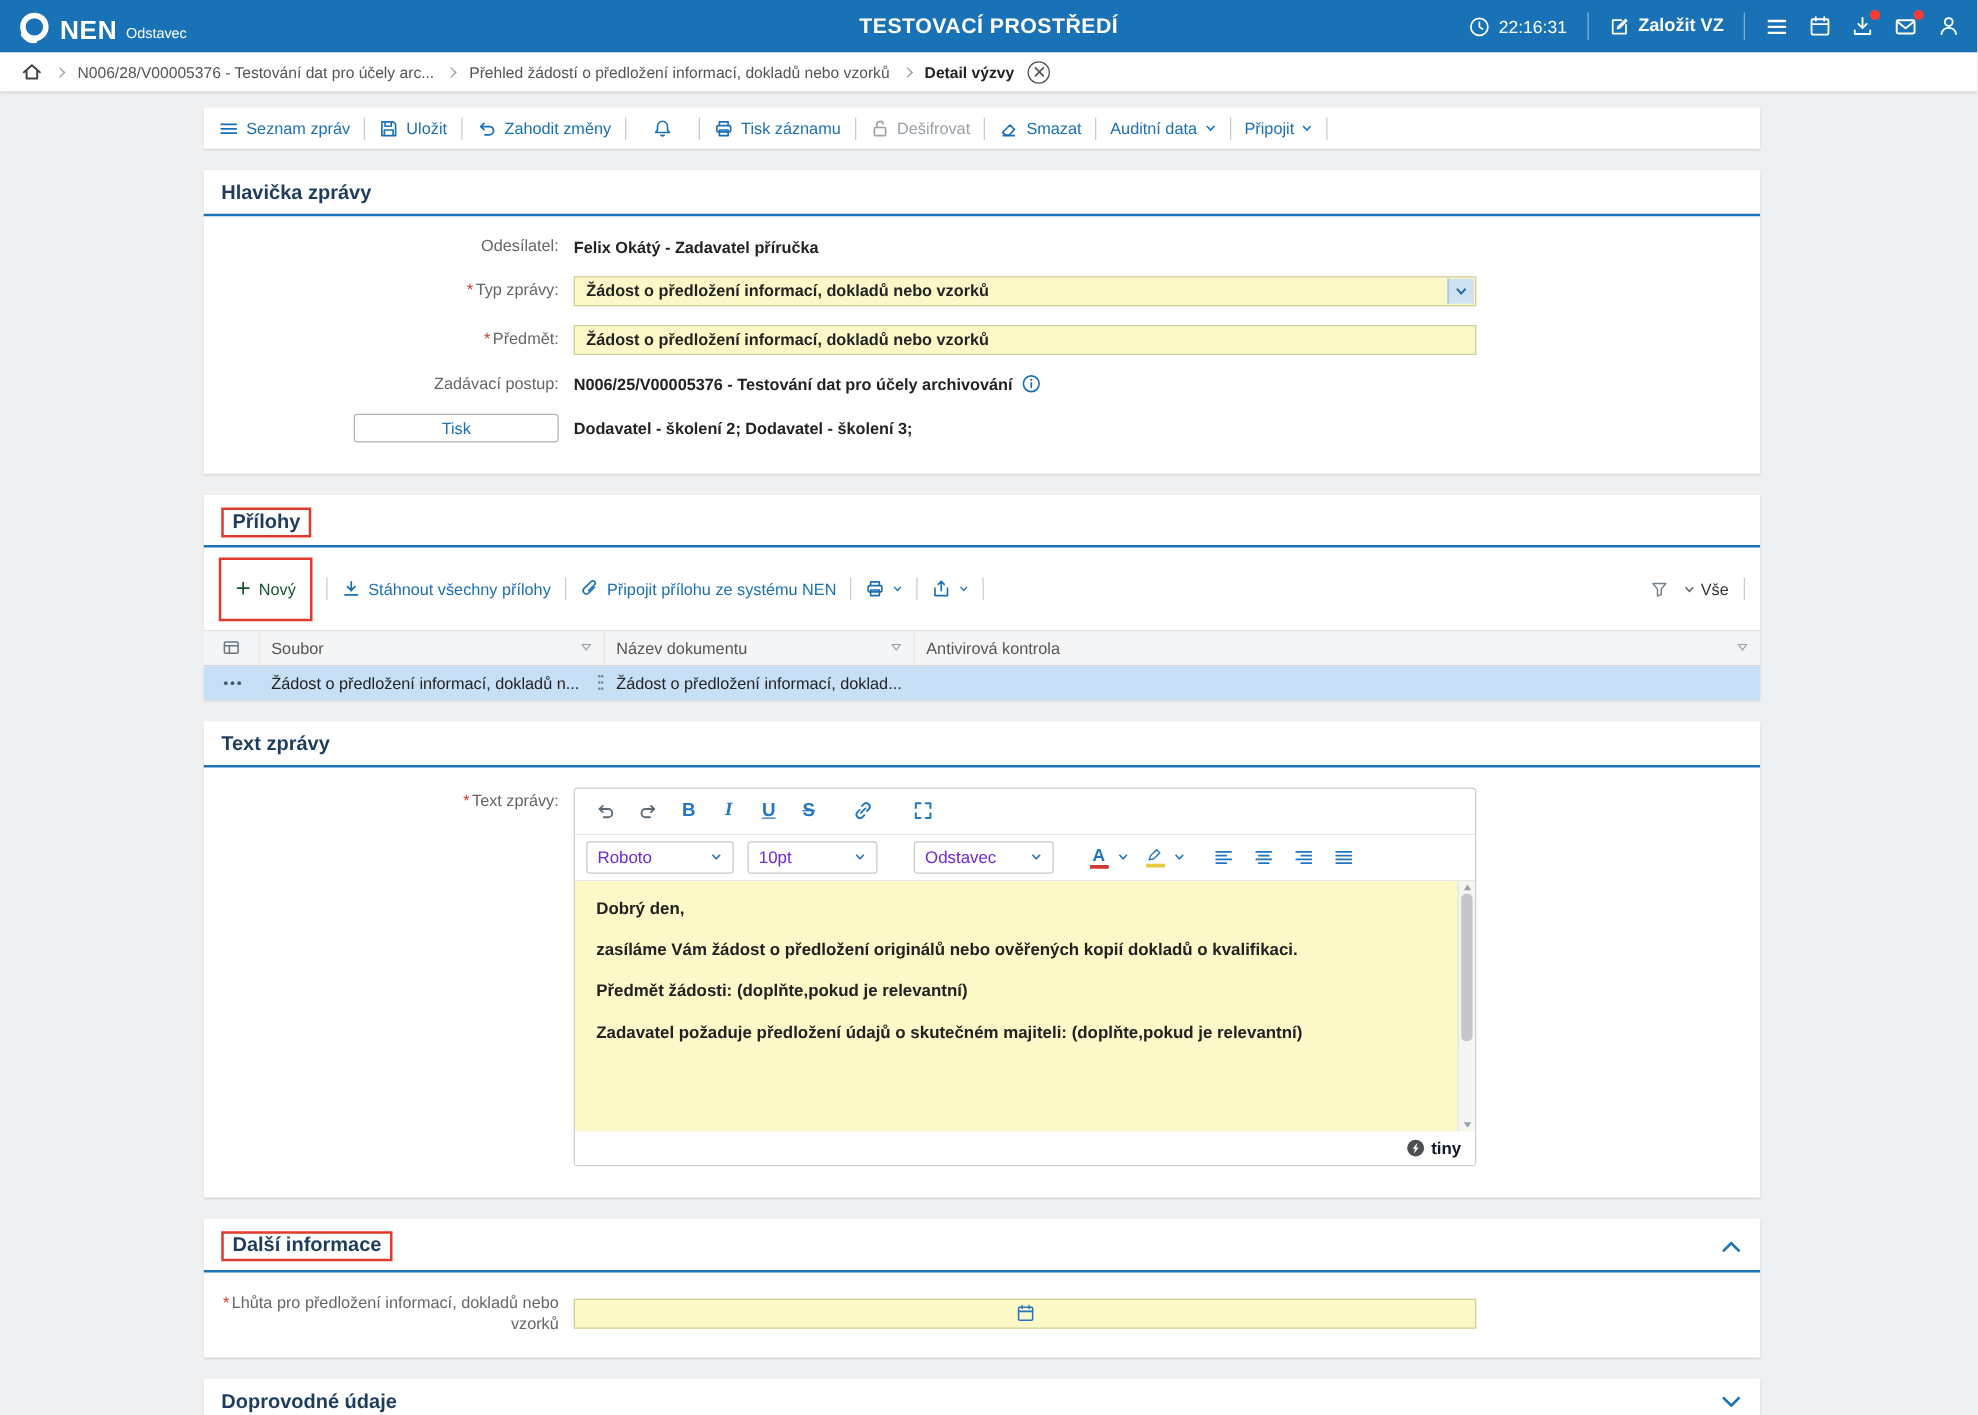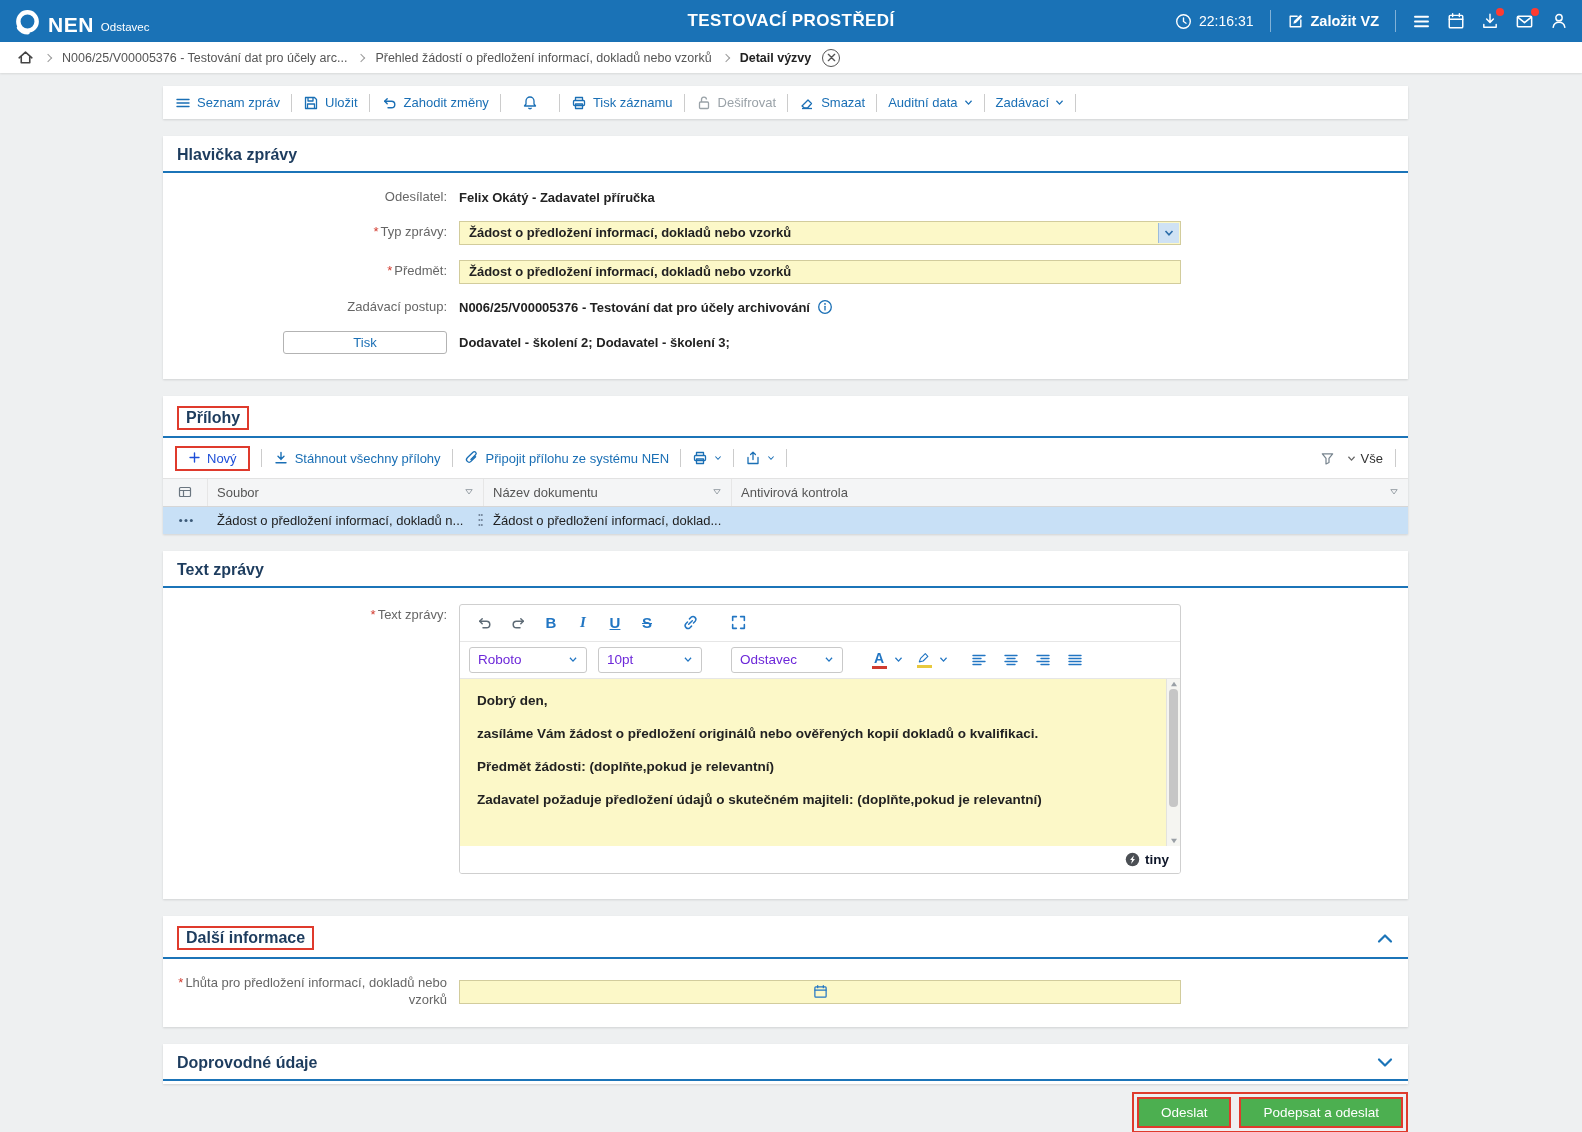--- a/index.html
+++ b/index.html
@@ -50,21 +50,21 @@
   .flabel { width:296px; flex:none; text-align:right; font-size:13px; color:#666; padding-right:12px; line-height:1.3; }
   .req { color:#d23b2f; margin-right:2px; }
   .fval { font-size:13px; font-weight:bold; color:#222; display:flex; align-items:center; gap:7px; }
   .yfield { width:722px; height:24px; background:#fcf8c8; border:1px solid #d2cc9c; display:flex; align-items:center; padding:0 9px; font-size:13px; font-weight:bold; color:#222; position:relative; }
   .ddbtn { position:absolute; right:1px; top:1px; bottom:1px; width:21px; background:#cfe2f4; border-left:1px solid #9cbcdc; display:flex; align-items:center; justify-content:center; color:#2b6da9; }
   .komu-btn { display:inline-flex; width:164px; height:23px; border:1px solid #b3b3b3; border-radius:3px; background:#fff; color:#1a6fb5; font-size:13px; align-items:center; justify-content:center; }
   .info-ic { color:#1a6fb5; }
 
   
   .att-toolbar { display:flex; align-items:center; gap:11px; padding:8px 12px 7px; }
-  .novy { display:flex; gap:6px; color:#1d4ed8; font-size:13px; border:2px solid #df3a2c; padding:3px 11px; }
+  .novy { display:flex; gap:6px; color:#14532d; font-size:13px; border:2px solid #df3a2c; padding:16px 11px; }
   .att-right { margin-left:auto; display:flex; align-items:center; gap:12px; }
   .vse { display:flex; align-items:center; gap:5px; color:#333; font-size:13px; }
   .grid { width:100%; font-size:13px; }
   .g-head { display:flex; background:#f4f5f6; border-top:1px solid #e2e2e2; border-bottom:1px solid #d6d6d6; height:29px; color:#555; }
   .g-cell { padding:0 9px; display:flex; align-items:center; height:100%; border-right:1px solid #e6e6e6; position:relative; }
   .g-cell:last-child { border-right:none; }
   .c0 { width:45px; justify-content:center; }
   .c1 { width:276px; }
   .c2 { width:248px; }
   .c3 { flex:1; }
@@ -80,21 +80,21 @@
   .ed-ic.gray { color:#5e6b76; }
   .ed-letter { font-size:15px; font-weight:bold; color:#2276c3; width:28px; height:26px; display:flex; align-items:center; justify-content:center; }
   .ed-letter.it { font-style:italic; font-family:"Liberation Serif",serif; }
   .ed-letter.un { text-decoration:underline; }
   .ed-letter.st { text-decoration:line-through; }
   .ed-select { display:flex; align-items:center; justify-content:space-between; border:1px solid #c9c9c9; border-radius:3px; height:26px; padding:0 8px; font-size:13.5px; color:#6d28d9; gap:10px; margin-right:7px; }
   .colorA { display:flex; flex-direction:column; align-items:center; line-height:1; color:#2276c3; font-weight:bold; font-size:14px; }
   .colorbar { width:15px; height:3px; background:#d03b2f; margin-top:1px; }
   .hlbar { width:15px; height:3px; background:#e8c93e; margin-top:1px; }
   .ed-group { display:flex; align-items:center; margin-left:12px; gap:2px; }
-  .ed-body { background:#fcf8c8; height:167px; position:relative; padding:14px 30px 24px 17px; overflow:hidden; }
+  .ed-body { background:#fcf8c8; height:200px; position:relative; padding:14px 30px 24px 17px; overflow:hidden; }
   .ed-body p { font-size:13.5px; font-weight:600; color:#222; margin-bottom:18px; }
   .ed-scroll { position:absolute; top:0; right:0; width:14px; height:100%; background:#f5f5f1; border-left:1px solid #e3e3de; display:flex; flex-direction:column; align-items:center; padding:2px 0; }
   .ed-thumb { width:9px; height:118px; background:#c6c6c6; border-radius:4px; margin-top:2px; }
   .ed-status { height:27px; display:flex; align-items:center; justify-content:flex-end; gap:5px; padding:0 11px; background:#fff; }
   .tiny-txt { font-size:13.5px; font-weight:bold; color:#0f172a; }
 
   
   .yfield.date { justify-content:center; color:#2276c3; }
 
   
@@ -167,21 +167,21 @@
 </header>
 
 <nav class="breadcrumb">
   <button class="iconbtn" style="color:#444">
     <svg width="17" height="17" viewBox="0 0 16 16" fill="none" stroke="currentColor" stroke-width="1.5" stroke-linecap="round" stroke-linejoin="round">
       <path d="M2 8.3 8 3l6 5.3"></path>
         <path d="M4 7.3V13h8V7.3"></path>
     </svg>
   </button>
   <span class="bchev"></span>
-  <span class="crumb">N006/25/V00005376 - Testování dat pro účely arc...</span>
+  <span class="crumb">N006/28/V00005376 - Testování dat pro účely arc...</span>
   <span class="bchev"></span>
   <span class="crumb">Přehled žádostí o předložení informací, dokladů nebo vzorků</span>
   <span class="bchev"></span>
   <span class="crumb current">Detail výzvy</span>
   <button class="crumb-close">
     <svg width="9" height="9" viewBox="0 0 10 10" stroke="currentColor" stroke-width="1.5" stroke-linecap="round">
       <path d="M1.5 1.5l7 7M8.5 1.5l-7 7"></path>
     </svg>
   </button>
 </nav>
@@ -245,21 +245,21 @@
     </button>
     <span class="tsep"></span>
     <button class="tbtn">
       <span>Auditní data</span>
       <svg class="caret" width="9" height="7" viewBox="0 0 10 8" fill="none" stroke="currentColor" stroke-width="1.4">
           <path d="M1.5 2 5 5.8 8.5 2"></path>
         </svg>
     </button>
     <span class="tsep"></span>
     <button class="tbtn">
-      <span>Zadávací</span>
+      <span>Připojit</span>
       <svg class="caret" width="9" height="7" viewBox="0 0 10 8" fill="none" stroke="currentColor" stroke-width="1.4">
           <path d="M1.5 2 5 5.8 8.5 2"></path>
         </svg>
     </button>
     <span class="tsep"></span>
   </div>
 
   <section class="panel">
     <div class="sec-head">
       <span class="sec-title">Hlavička zprávy</span>

